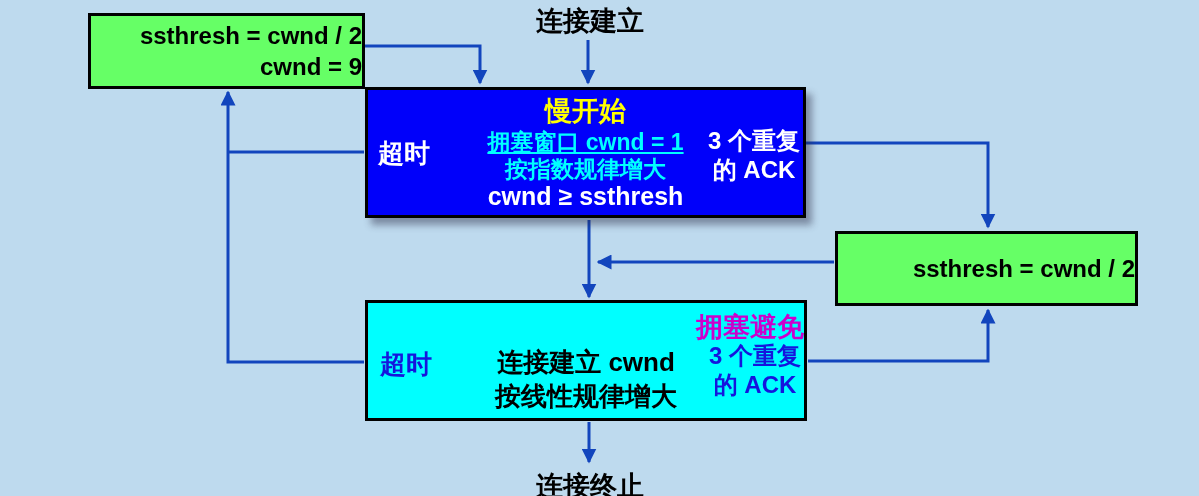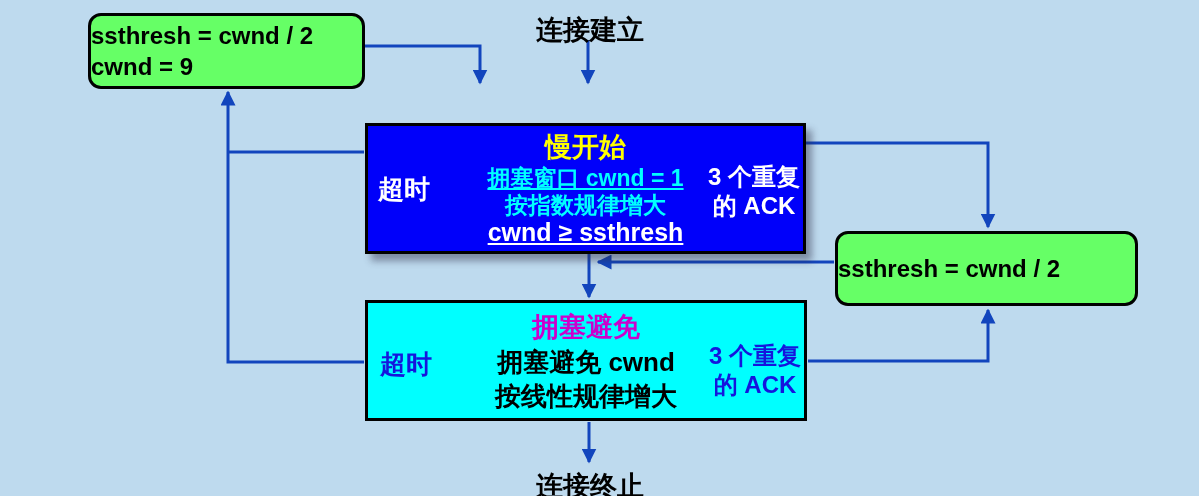--- a/index.html
+++ b/index.html
@@ -9,42 +9,41 @@
     font-family:"Liberation Sans","DejaVu Sans",sans-serif;
     font-weight:bold; overflow:hidden;
   }
   .connectors { position:absolute; left:0; top:0; pointer-events:none; }
   .flow-label { position:absolute; left:465px; width:250px; text-align:center;
     font-size:27px; color:#000; }
   .box { position:absolute; border:3px solid #000; box-sizing:border-box; }
   .green-box {
     background: var(--box-green,#66FF66); color:#000;
     display:flex; flex-direction:column; justify-content:center;
-    text-align:left; font-size:24px; line-height:31px;border-radius:13px;
+    text-align:right; font-size:24px; line-height:31px;
   }
   .reset-box  { left:88px;  top:13px;  width:277px; height:76px; }
   .halve-box  { left:835px; top:231px; width:303px; height:75px; }
   .slow-box {
     left:365px; top:87px; width:441px; height:131px;
     background: var(--box-blue,#0000FA);
     box-shadow: 6px 7px 7px rgba(45,45,70,0.45);
-    margin-top: 36px;
   }
   .ca-box {
     left:365px; top:300px; width:442px; height:121px;
     background: var(--box-cyan,#00FFFF);
   }
   .slow-box div, .ca-box div { position:absolute; left:0; right:0; text-align:center; }
   .slow-box .title { top:3px;  color:var(--title-yellow,#FFFF00); font-size:27px; }
   .slow-box .l1    { top:37px; color:var(--text-cyan,#00FFFF);   font-size:23px;text-decoration:underline; }
   .slow-box .l2    { top:64px; color:var(--text-cyan,#00FFFF);   font-size:23px; }
-  .slow-box .l3    { top:92px; color:#fff; font-size:25px;text-decoration:underline; }
+  .slow-box .l3    { top:92px; color:#fff; font-size:25px; }
   .slow-box .timeout { left:10px; right:auto; top:46px; color:#fff; font-size:26px; }
   .slow-box .dup   { left:auto; right:3px; top:36px; color:#fff; font-size:24px; line-height:29px; }
-  .ca-box .title   { top:6px;  color:var(--title-magenta,#CC00CC); font-size:27px; }
+  .ca-box .title   { top:6px;  color:var(--title-magenta,#CC00CC); font-size:27px;text-align:right; }
   .ca-box .l1      { top:42px; color:#000; font-size:26px; }
   .ca-box .l2      { top:76px; color:#000; font-size:26px; }
   .ca-box .timeout { left:12px; right:auto; top:44px; color:var(--text-blue,#1515DD); font-size:26px; }
   .ca-box .dup     { left:auto; right:3px; top:38px; color:var(--text-blue,#1515DD); font-size:24px; line-height:29px; }
 </style>
 </head>
 <body>
 
 <div class="canvas">
 
@@ -60,21 +59,21 @@
       <polyline points="589,220 589,297" marker-end="url(#ah)"></polyline>
       <polyline points="834,262 598,262" marker-end="url(#ah)"></polyline>
       <polyline points="806,143 988,143 988,227" marker-end="url(#ah)"></polyline>
       <polyline points="808,361 988,361 988,310" marker-end="url(#ah)"></polyline>
       <polyline points="364,152 228,152"></polyline>
       <polyline points="364,362 228,362 228,92" marker-end="url(#ah)"></polyline>
       <polyline points="589,422 589,462" marker-end="url(#ah)"></polyline>
     </g>
   </svg>
 
-  <div class="flow-label" style="top:12px">连接建立</div>
+  <div class="flow-label" style="top:3px">连接建立</div>
 
   <div class="box green-box reset-box">
     <span>ssthresh = cwnd / 2</span>
     <span>cwnd = 9</span>
   </div>
 
   <div class="box slow-box">
     <div class="title">慢开始</div>
     <div class="l1">拥塞窗口 cwnd = 1</div>
     <div class="l2">按指数规律增大</div>
@@ -85,21 +84,21 @@
       <span style="position:static">的 ACK</span>
     </div>
   </div>
 
   <div class="box green-box halve-box">
     <span>ssthresh = cwnd / 2</span>
   </div>
 
   <div class="box ca-box">
     <div class="title">拥塞避免</div>
-    <div class="l1">拥塞避免 cwnd</div>
+    <div class="l1">连接建立 cwnd</div>
     <div class="l2">按线性规律增大</div>
     <div class="timeout">超时</div>
     <div class="dup">
       <span style="position:static">3 个重复</span><br>
       <span style="position:static">的 ACK</span>
     </div>
   </div>
 
   <div class="flow-label" style="top:468px">连接终止</div>
 

